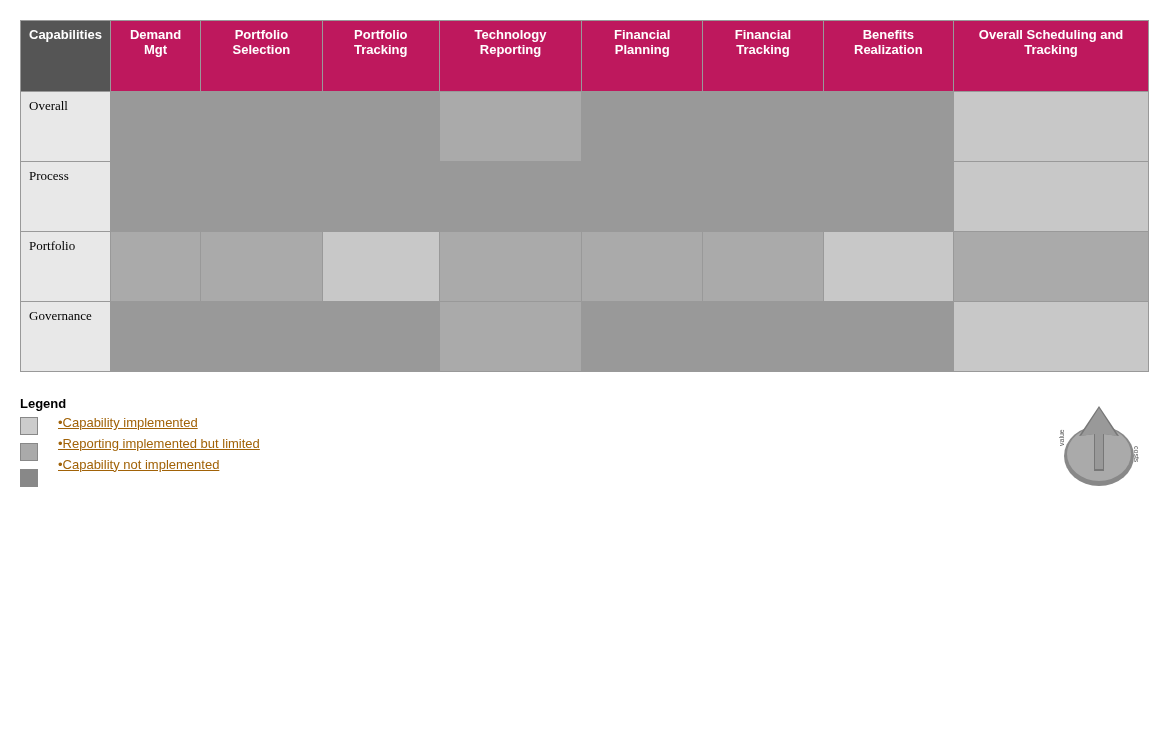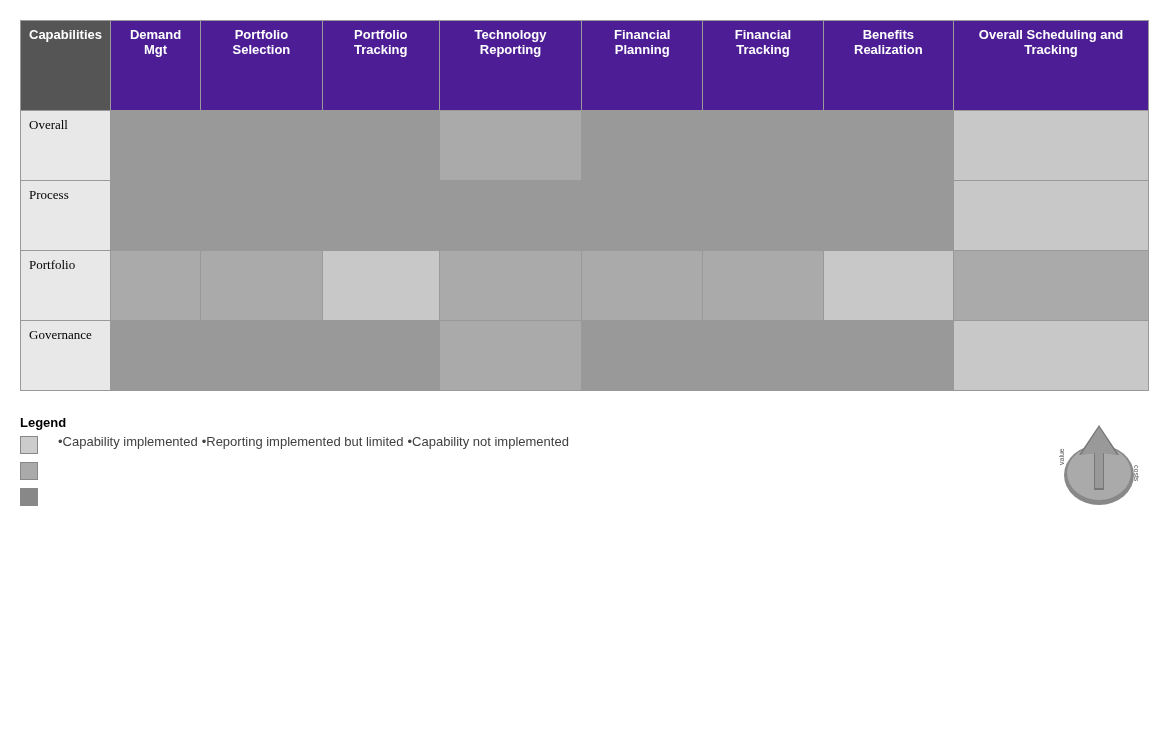--- a/index.html
+++ b/index.html
@@ -20,21 +20,21 @@
 
     .matrix-table th,
     .matrix-table td {
       border: 1px solid #999;
       padding: 6px 8px;
       vertical-align: top;
     }
 
     
     .matrix-table thead th {
-      background-color: #4c1d95;
+      background-color: #be185d;
       color: #fff;
       font-weight: bold;
       font-size: 13px;
       vertical-align: top;
     }
 
     .matrix-table thead th:first-child {
       background-color: #555;
     }
 
@@ -59,21 +59,21 @@
       background-color: #c8c8c8;
     }
 
     .matrix-table tbody tr td {
       height: 70px;
       font-family: Liberation Serif, serif;
     }
 
     .matrix-table thead tr th {
       min-height: 80px;
-      height: 90px;
+      height: 71px;
     }
 
     
     .legend-section {
       margin-top: 24px;
       display: flex;
       align-items: flex-start;
       gap: 40px;
     }
 
@@ -115,24 +115,25 @@
     .legend-icon-medium {
       background-color: #aaa;
     }
 
     .legend-icon-dark {
       background-color: #888;
     }
 
     .legend-text-col {
       display: flex;
-      flex-direction: row;
+      flex-direction: column;
       gap: 4px;
       font-size: 13px;
-      color: #404040;
+      color: #a16207;
+      text-decoration: underline;
     }
 
     .legend-text-item {
       line-height: 1.3;
     }
 
     .bottom-right-logo {
       margin-left: auto;
       display: flex;
       align-items: flex-end;

